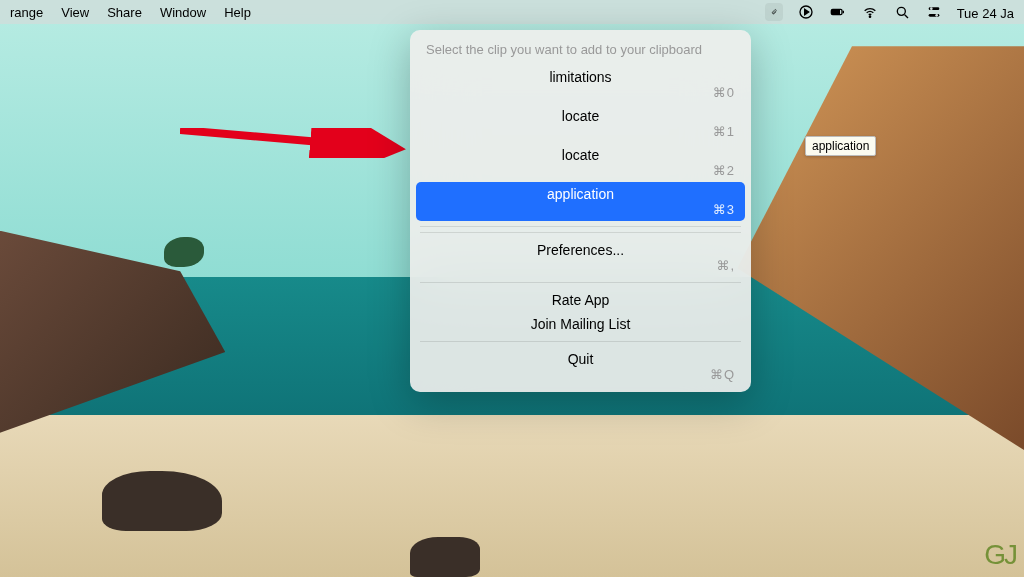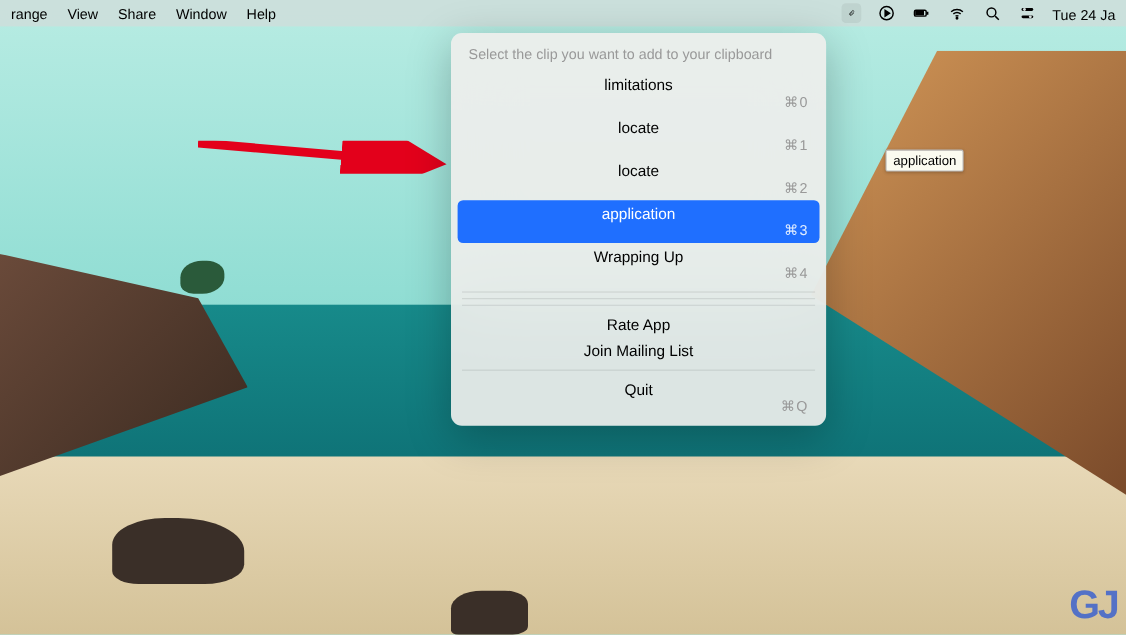--- a/index.html
+++ b/index.html
@@ -89,23 +89,23 @@
       position:absolute;
       top: 128px; left:180px;
       width: 230px; height: 30px;
       z-index:15;
     }
 
     
     .watermark {
       position:absolute;
       bottom:6px; right:8px;
-      color:#1d4ed8;
-      font-weight:700;
-      font-size:36px;
+      color:#4d7c0f;
+      font-weight:400;
+      font-size:28px;
       opacity:0.7;
       z-index:5;
       letter-spacing:-2px;
     }
   </style>
 </head>
 <body>
 
 <div class="wallpaper">
   <div class="sky"></div>
@@ -183,28 +183,28 @@
     <span class="shortcut">⌘1</span>
   </div>
   <div class="ditem">
     <span>locate</span>
     <span class="shortcut">⌘2</span>
   </div>
   <div class="ditem active">
     <span>application</span>
     <span class="shortcut">⌘3</span>
   </div>
-  <div class="ditem">
-    <span>Wrapping Up</span>
-    <span class="shortcut">⌘4</span>
-  </div>
-
-  <div class="sep"></div>
-
-  <div class="sep"></div>
+
+  <div class="sep"></div>
+
+  <div class="sep"></div>
+  <div class="ditem">
+    <span>Preferences...</span>
+    <span class="shortcut">⌘,</span>
+  </div>
 
   <div class="sep"></div>
   <div class="ditem">
     <span>Rate App</span>
   </div>
   <div class="ditem">
     <span>Join Mailing List</span>
   </div>
 
   <div class="sep"></div>

